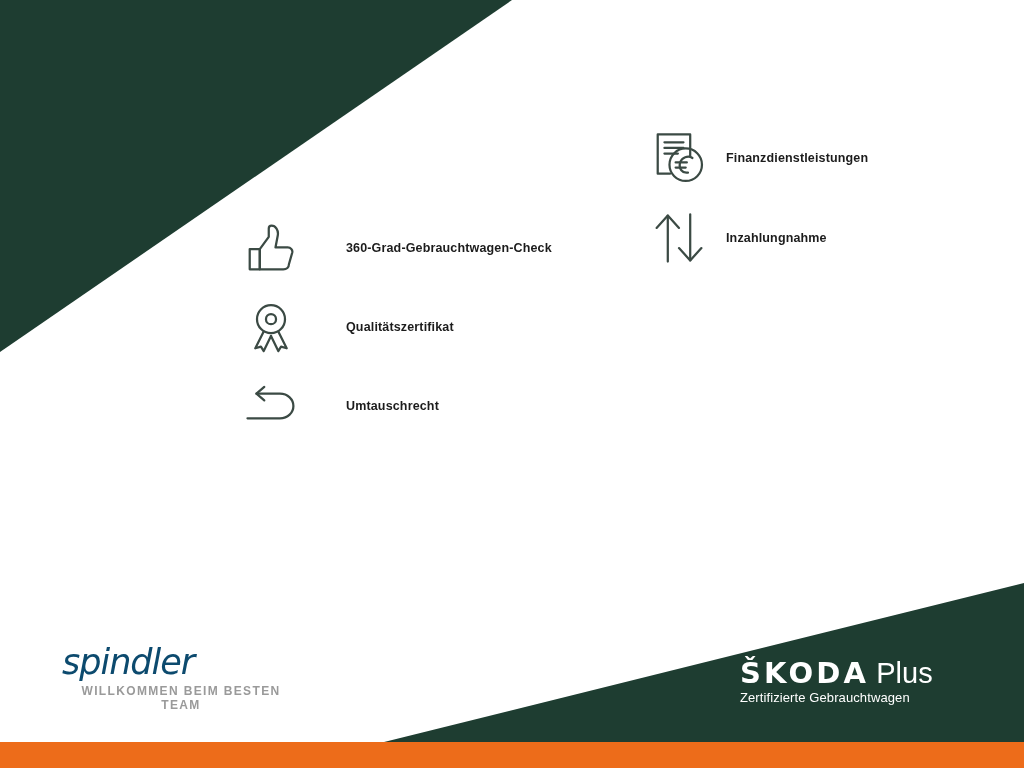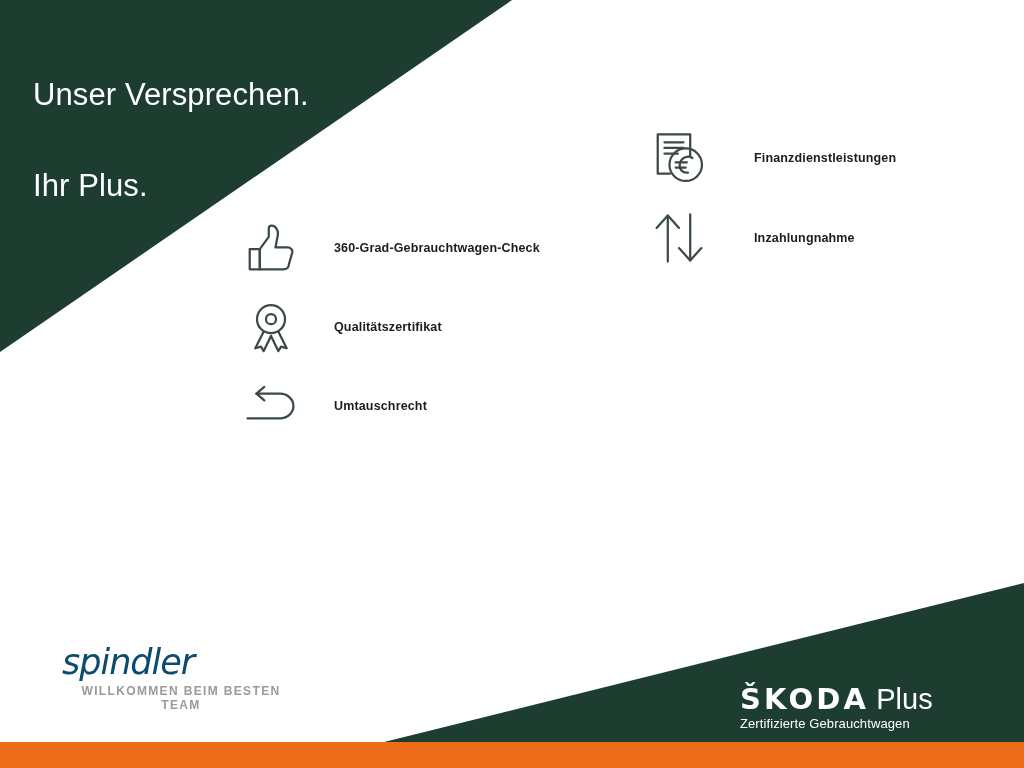--- a/index.html
+++ b/index.html
@@ -85,28 +85,28 @@
     display: block;
     width: 56px;
     height: 56px;
     stroke: #3b4a44;
     stroke-width: 4;
     fill: none;
     stroke-linecap: round;
     stroke-linejoin: round;
   }
   .feature-label {
-    margin-left: 32px;
+    margin-left: 44px;
     font-size: 12.5px;
     font-weight: bold;
     color: #1c1c1c;
     letter-spacing: 0.15px;
     white-space: nowrap;
   }
-  .col-right .feature-label { margin-left: 44px; }
+  .col-right .feature-label { margin-left: 16px; }
 
   
   .spindler {
     position: absolute;
     left: 62px;
     top: 645px;
     width: 250px;
   }
   .spindler-word {
     font-size: 35px;
@@ -127,21 +127,20 @@
     width: 238px;
     font-family: "Liberation Sans", sans-serif;
   }
 
   
   .skoda {
     position: absolute;
     left: 740px;
     top: 658px;
     color: #ffffff;
-    margin-top: 26px;
   }
   .skoda-line1 {
     font-size: 29px;
     line-height: 1.08;
     white-space: nowrap;
   }
   .skoda-mark {
     font-weight: bold;
     letter-spacing: 3.2px;
     font-family: "DejaVu Sans", sans-serif;
@@ -162,24 +161,20 @@
 </style>
 </head>
 <body>
 
 <div id="stage">
 
   <div class="shape shape-top"></div>
   <div class="shape shape-bottom"></div>
   <div class="bar-orange"></div>
 
-  <div class="headline">
-    <span class="line">Unser Versprechen.</span>
-    <span class="line">Ihr Plus.</span>
-  </div>
 
   <div class="col col-left">
 
     <div class="feature">
       <span class="feature-icon">
         <svg viewBox="0 0 100 100" aria-hidden="true">
           <path d="M12 52 H30 V88 H12 Z"></path>
           <path d="M30 52 L30 88 H72 C78 88 82 84 82 79 L88 58 C89 53 85 49 80 49 H58 L62 28 C64 18 58 10 51 10 C48 10 46 12 46 15 L46 30 L30 52 Z"></path>
         </svg>
       </span>

